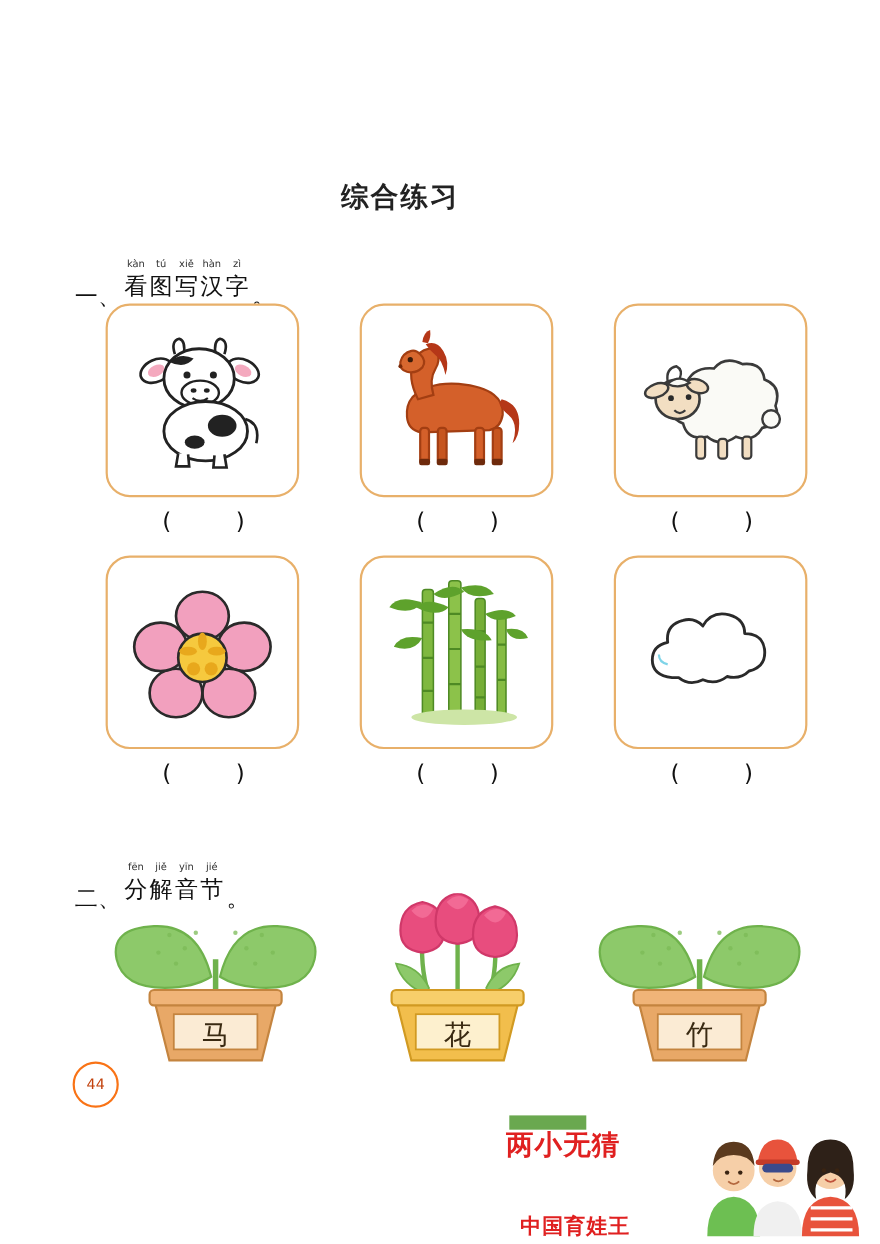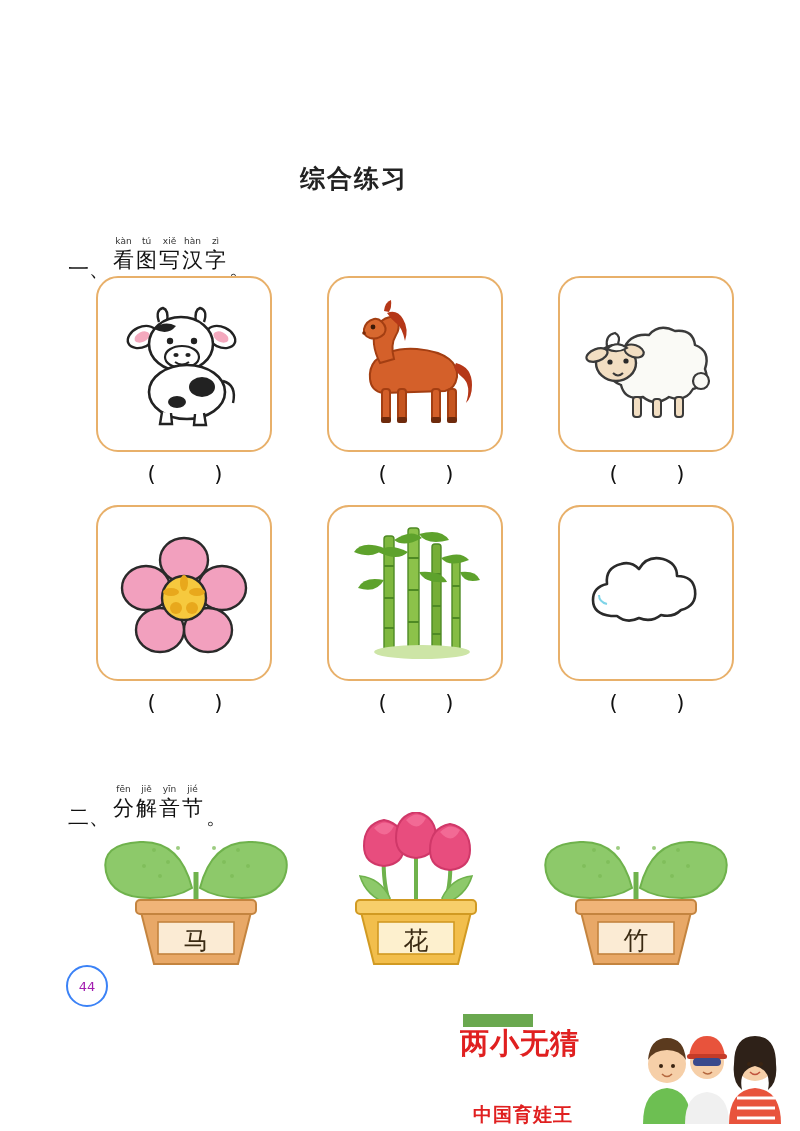--- a/index.html
+++ b/index.html
@@ -26,20 +26,21 @@
     position: absolute;
     top: 162px;
     left: 0;
     width: 708px;
     text-align: center;
     font-size: 25px;
     letter-spacing: 2px;
     color: #222;
     font-family: "DejaVu Sans", sans-serif;
     font-weight: 600;
+    padding-left: 10px;
   }
 
   
   .section {
     position: absolute;
     left: 68px;
     display: flex;
     align-items: flex-end;
     font-size: 21px;
     font-family: "DejaVu Sans", sans-serif;
@@ -139,26 +140,26 @@
   }
 
   
   .page-number {
     position: absolute;
     left: 66px;
     top: 965px;
     width: 38px;
     height: 38px;
     border-radius: 50%;
-    border: 2px solid #3b82f6;
+    border: 2px solid #f97316;
     display: flex;
     align-items: center;
     justify-content: center;
     font-size: 13px;
-    color: #a21caf;
+    color: #c2410c;
     font-family: "DejaVu Sans", sans-serif;
     background: #fff;
   }
 
   
   .watermark {
     position: absolute;
     left: 455px;
     top: 1010px;
     width: 330px;
@@ -169,21 +170,21 @@
     left: 8px;
     top: 4px;
     width: 70px;
     height: 13px;
     background: #6aa84f;
   }
   .wm-line1 {
     position: absolute;
     left: 5px;
     top: 14px;
-    font-size: 29px;
+    font-size: 25px;
     font-weight: bold;
     color: #E02020;
     font-family: "DejaVu Sans", sans-serif;
     letter-spacing: 1px;
   }
   .wm-line2 {
     position: absolute;
     left: 5px;
     top: 55px;
     font-size: 33px;

